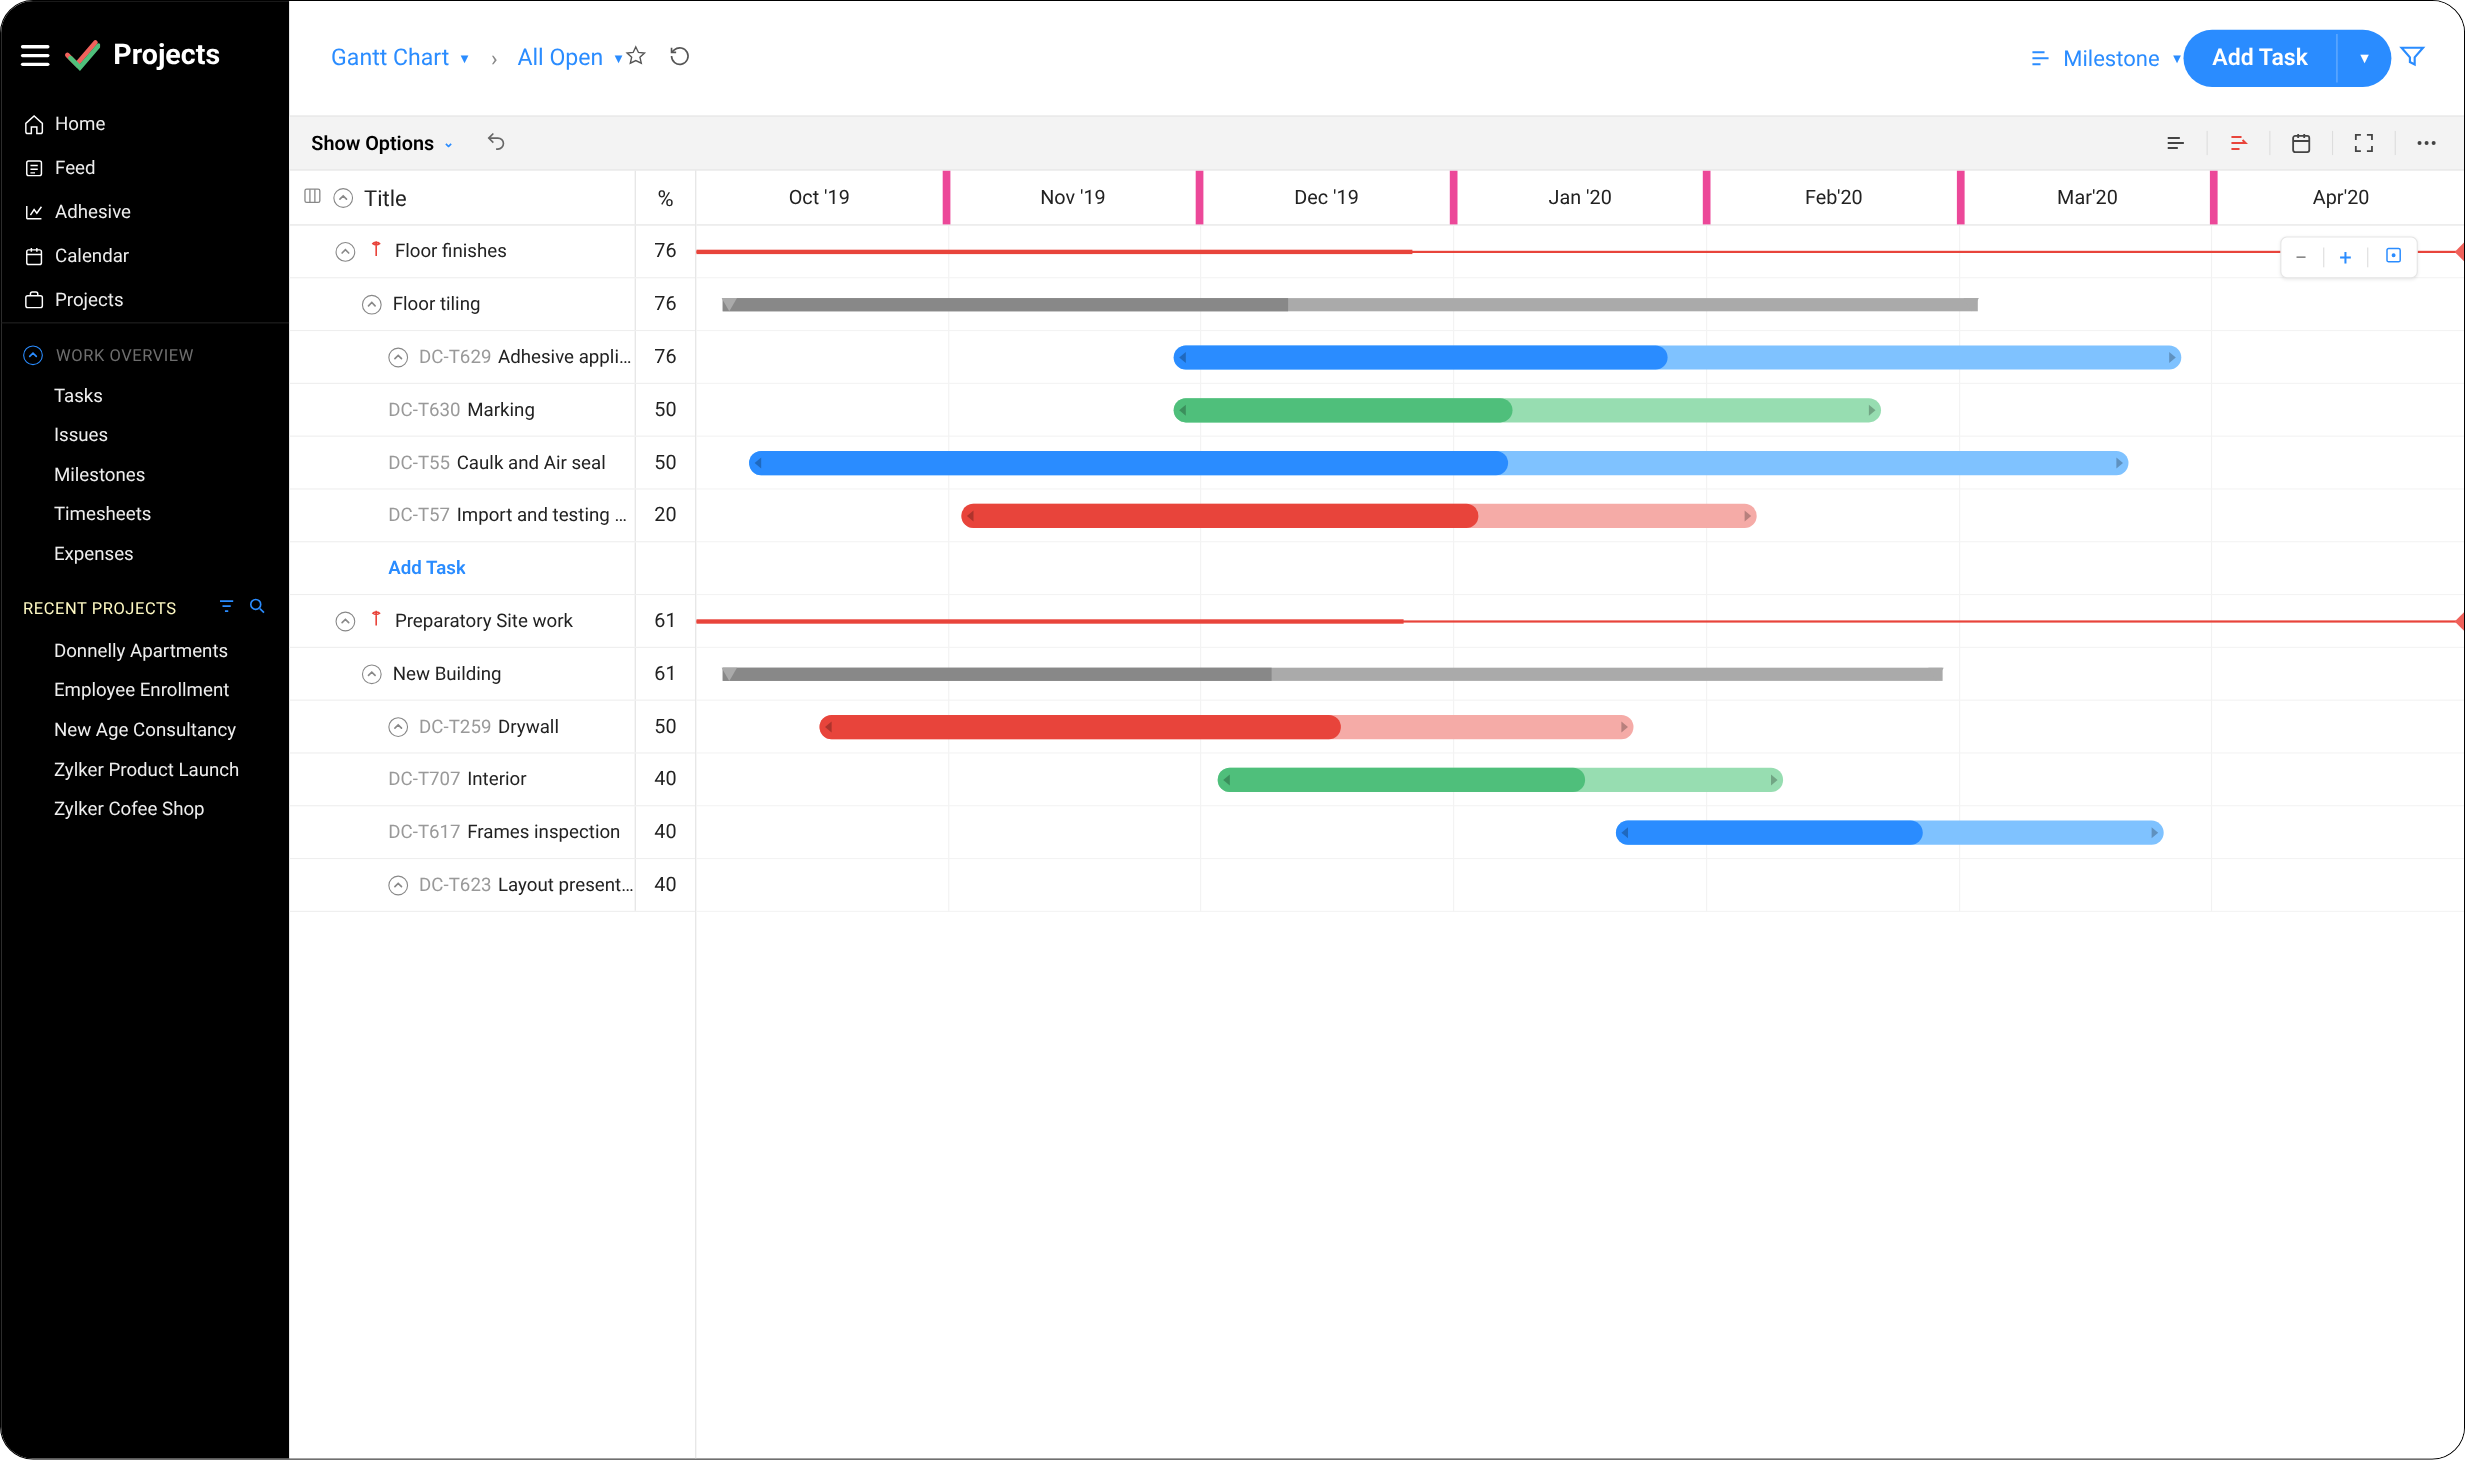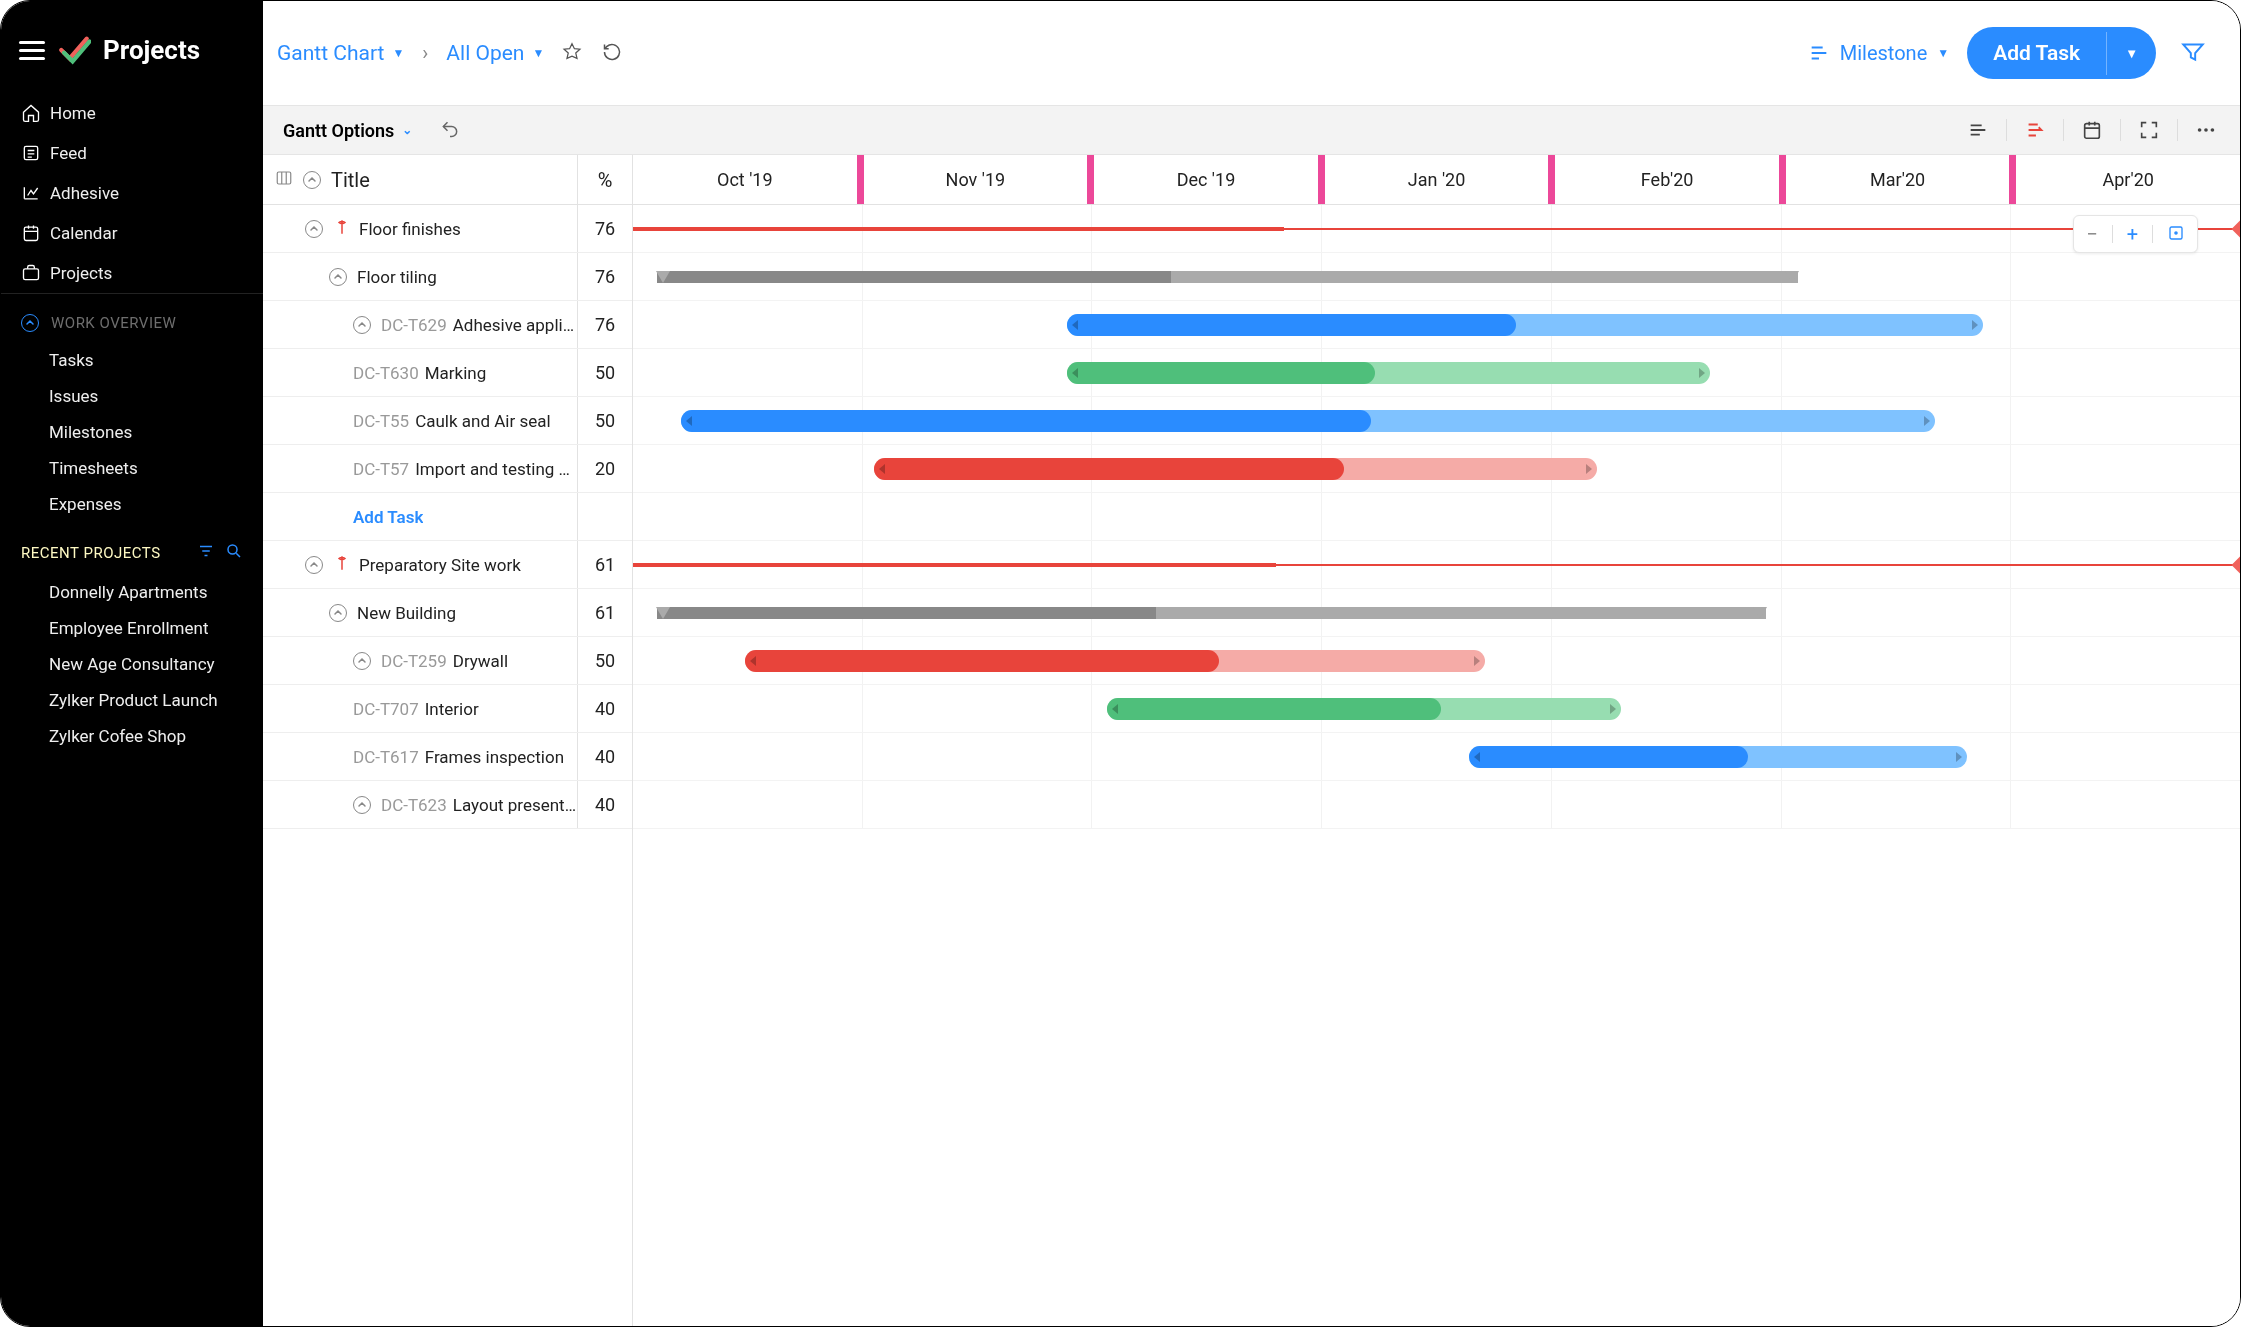--- a/index.html
+++ b/index.html
@@ -27,21 +27,21 @@
 .side-sub { padding: 8px 20px 8px 48px; cursor: pointer; color: #eee; }
 
 .side-group-hdr.recent { justify-content: space-between; }
 .side-group-hdr.recent .label { color: #fef9c3; }
 .side-group-hdr.recent .tools { display: flex; gap: 10px; }
 .side-group-hdr.recent .tools svg { stroke: #2A8CFF; }
 
 
 .main { flex: 1; display: flex; flex-direction: column; background: #fff; min-width: 0; }
 
-.topbar { display: flex; align-items: center; padding: 26px 28px 26px 14px; gap: 18px; }
+.topbar { display: flex; align-items: center; padding: 26px 28px 26px 38px; }
 .crumbs { display: flex; align-items: center; gap: 18px; font-size: 21px; }
 .crumbs .link { color: #2A8CFF; cursor: pointer; display: flex; align-items: center; gap: 6px; }
 .crumbs .sep { color: #888; font-size: 20px; }
 .crumbs .dd { color: #2A8CFF; font-size: 12px; margin-left: 2px; }
 .top-icons { display: flex; align-items: center; gap: 20px; color: #444; }
 .top-icons .ic { cursor: pointer; }
 .sp { flex: 1; }
 .milestone-dd { display: flex; align-items: center; gap: 10px; color: #2A8CFF; font-size: 20px; cursor: pointer; }
 .add-task-btn { display: flex; align-items: center; background: #2A8CFF; color: #fff; border-radius: 40px; overflow: hidden; cursor: pointer; font-size: 21px; font-weight: 600; }
 .add-task-btn .lbl { padding: 14px 26px; }
@@ -252,21 +252,21 @@
       </div>
       <div class="filter-ic">
         <svg width="26" height="26" viewBox="0 0 24 24" fill="none" stroke="#2A8CFF" stroke-width="1.8">
             <path d="M3 5h18l-7 8v6l-4-2v-4z"></path>
           </svg>
       </div>
     </div>
 
     <div class="optbar">
       <div class="show">
-        <span>Gantt Options</span>
+        <span>Show Options</span>
         <span class="dd">⌄</span>
       </div>
       <span class="undo"><svg width="20" height="20" viewBox="0 0 24 24" fill="none" stroke="#666" stroke-width="1.8">
             <path d="M9 14L4 9l5-5"></path>
             <path d="M4 9h10a6 6 0 0 1 0 12h-2"></path>
           </svg></span>
       <div class="sp"></div>
       <div class="right-tools">
         <span class="tool">
             <svg width="22" height="22" viewBox="0 0 24 24" fill="none" stroke="#444" stroke-width="2">

